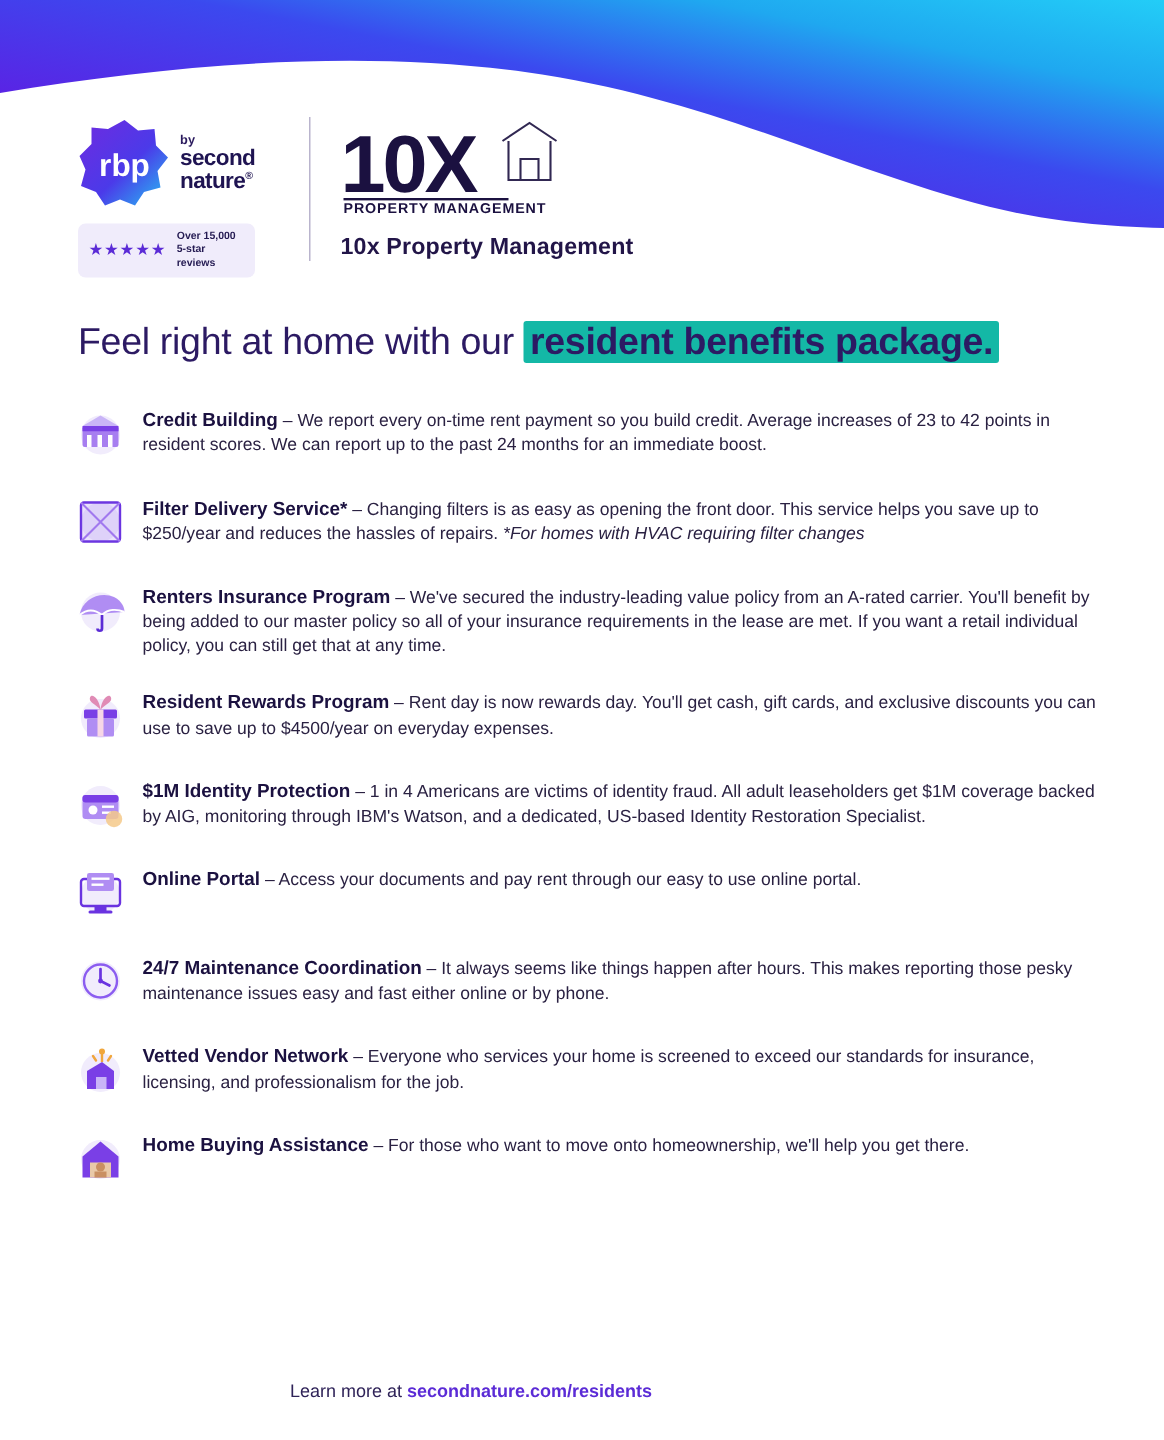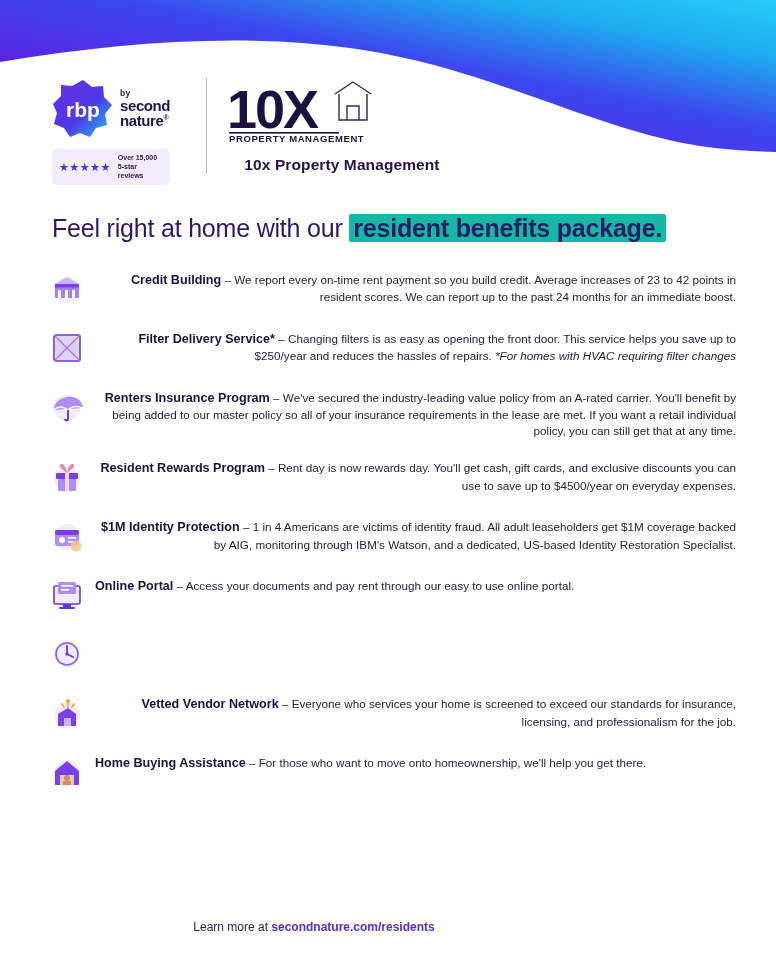--- a/index.html
+++ b/index.html
@@ -112,21 +112,20 @@
     width: 230px;
     height: 64px;
   }
   .tenx-logo svg { display:block; }
   .tenx-name {
     margin-top: 12px;
     font-size: 15.5px;
     color: #221548;
     font-weight: 600;
     letter-spacing: .1px;
-    text-align: center;
   }
 
   
   .headline {
     position: absolute;
     top: 214px;
     left: 52px;
     font-size: 25px;
     color: #2c1a63;
     font-weight: 400;
@@ -139,21 +138,20 @@
     border-radius: 2px;
     color: #2c1a63;
   }
 
   
   .benefits {
     position: absolute;
     top: 268px;
     left: 46px;
     width: 690px;
-    text-align: right;
   }
   .benefit {
     display: flex;
     align-items: flex-start;
     margin-bottom: 17px;
   }
   .benefit-icon {
     width: 42px;
     min-width: 42px;
     height: 42px;
@@ -369,20 +367,23 @@
 
     <div class="benefit">
       <div class="benefit-icon">
         <svg width="42" height="42" viewBox="0 0 42 42" xmlns="http://www.w3.org/2000/svg">
           <circle cx="21" cy="21" r="13" fill="#f1ecfc"></circle>
           <circle cx="21" cy="21" r="11" fill="none" stroke="#8b5cf0" stroke-width="1.6"></circle>
           <path d="M21 13 L21 21 L27 24" fill="none" stroke="#6a33e0" stroke-width="1.8" stroke-linecap="round"></path>
           <circle cx="21" cy="21" r="1.6" fill="#6a33e0"></circle>
         </svg>
       </div>
+      <div class="benefit-text">
+        <span class="b-title">24/7 Maintenance Coordination</span><span class="b-dash"> – </span><span>It always seems like things happen after hours. This makes reporting those pesky maintenance issues easy and fast either online or by phone.</span>
+      </div>
     </div>
 
     <div class="benefit">
       <div class="benefit-icon">
         <svg width="42" height="42" viewBox="0 0 42 42" xmlns="http://www.w3.org/2000/svg">
           <circle cx="21" cy="23" r="13" fill="#f1ecfc"></circle>
           <path d="M12 22 L22 16 L30 22 L30 34 L12 34 Z" fill="#7a3fe6"></path>
           <rect x="18" y="26" width="7" height="8" fill="#c9b4f7"></rect>
           <path d="M22 16 L22 10" stroke="#f0a63c" stroke-width="1.6"></path>
           <path d="M16 12 L18 15 M28 12 L26 15" stroke="#f0a63c" stroke-width="1.6" stroke-linecap="round"></path>

